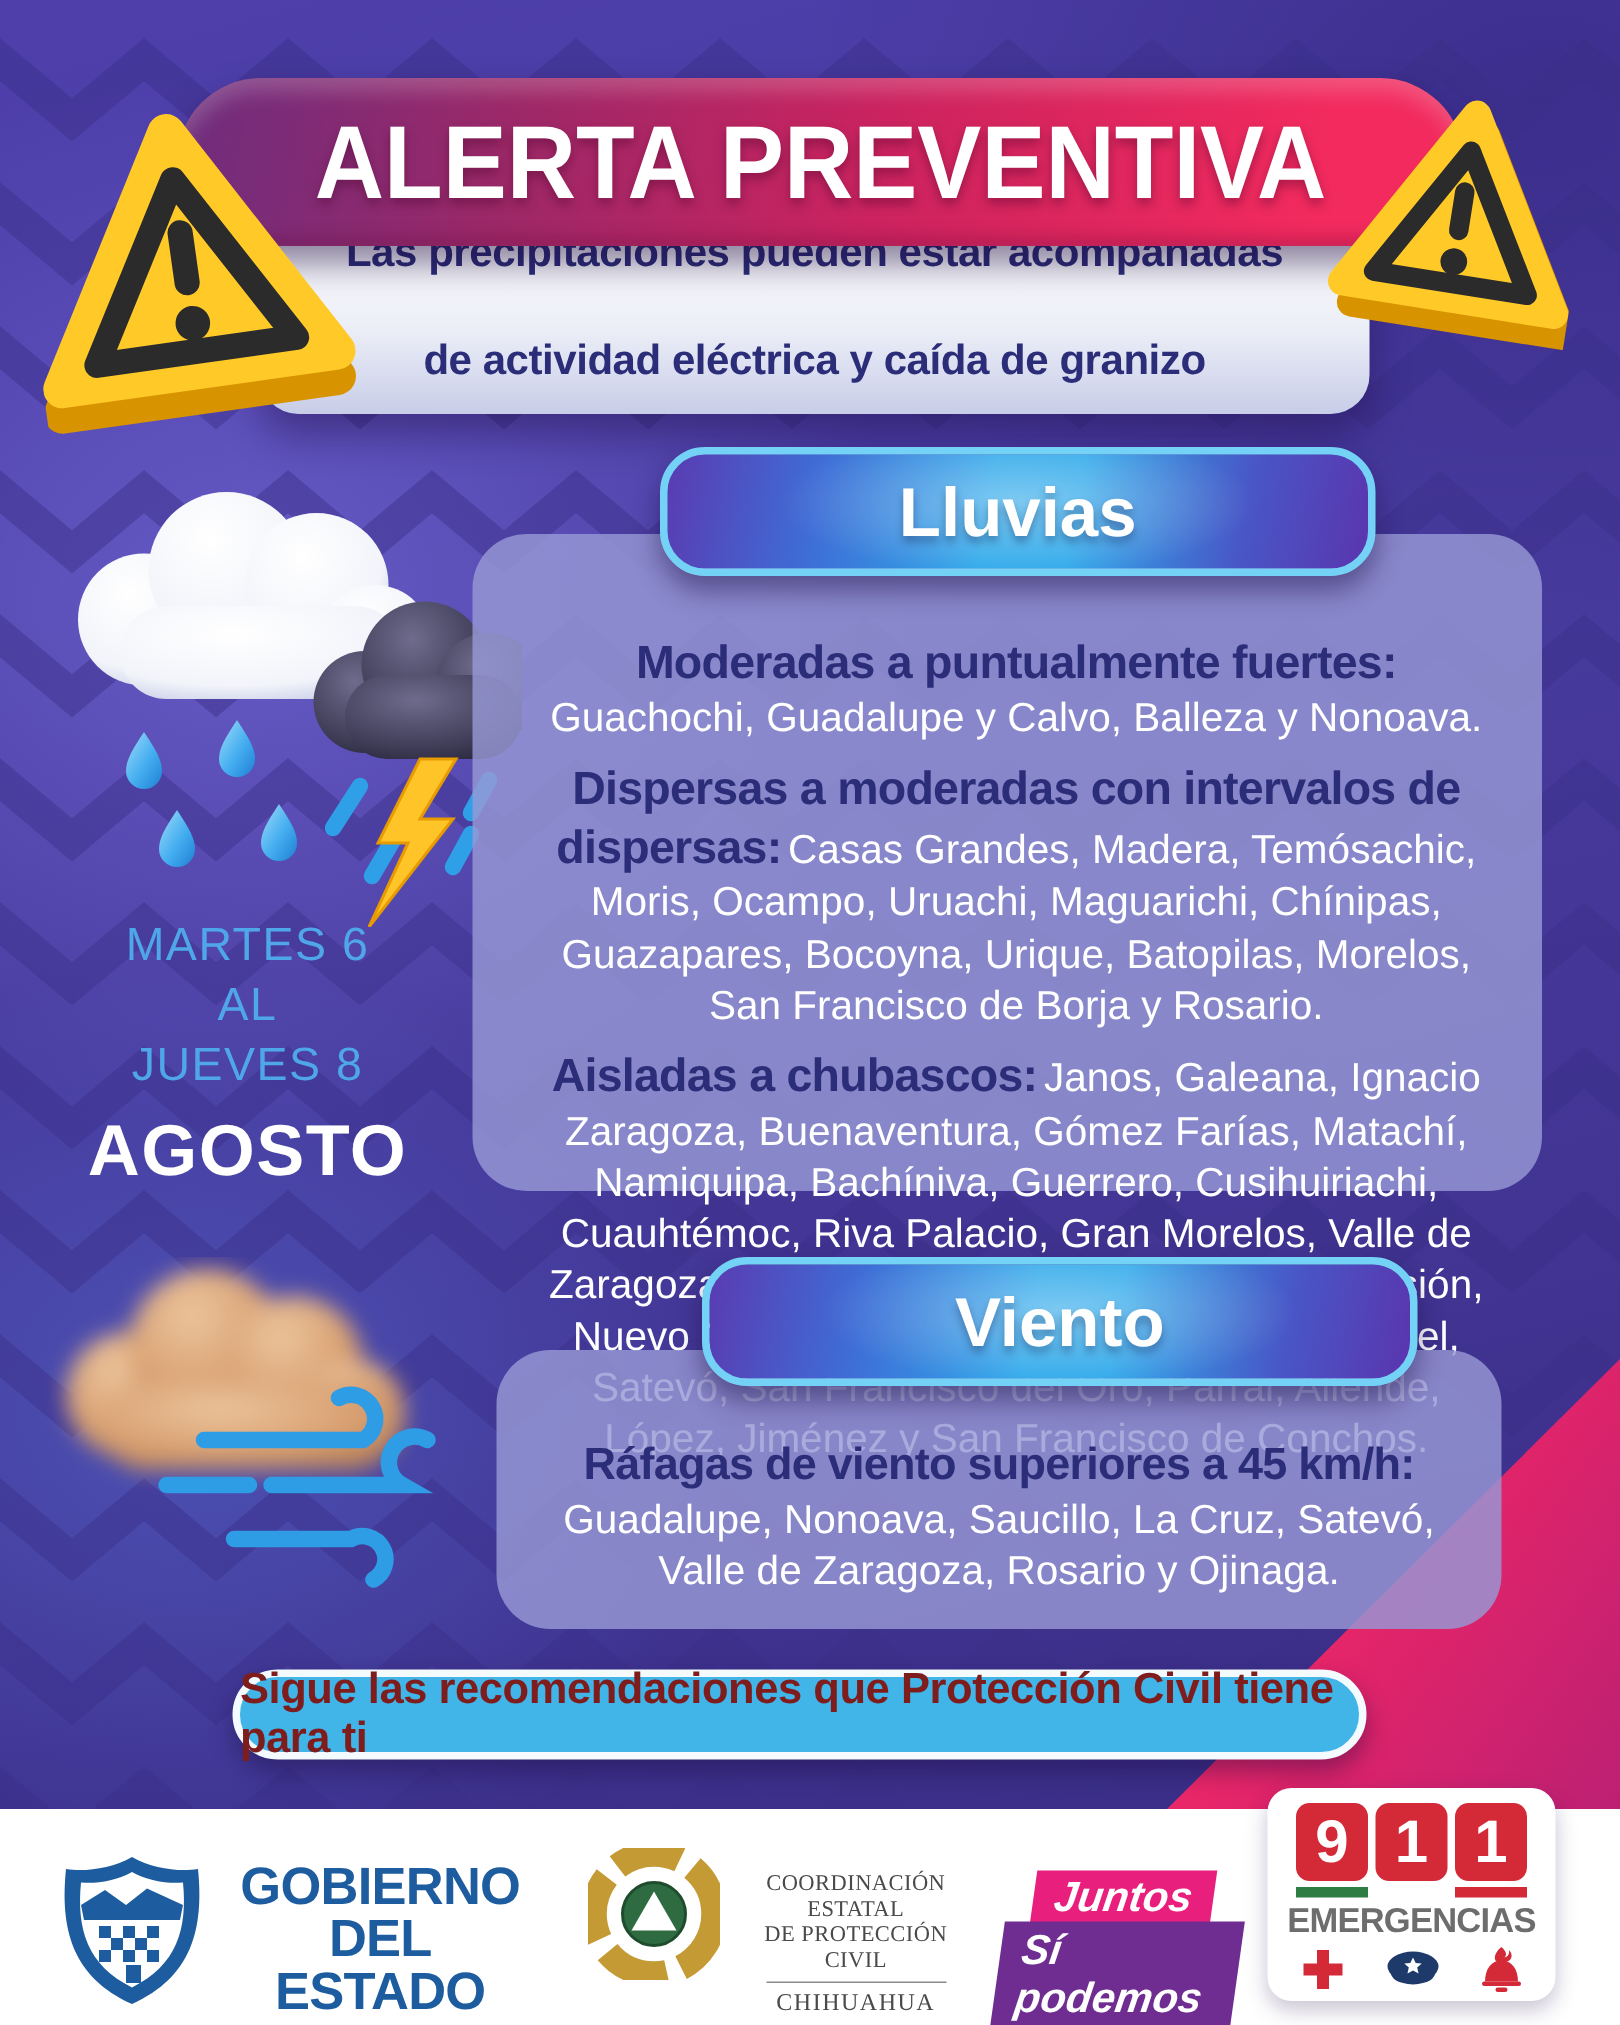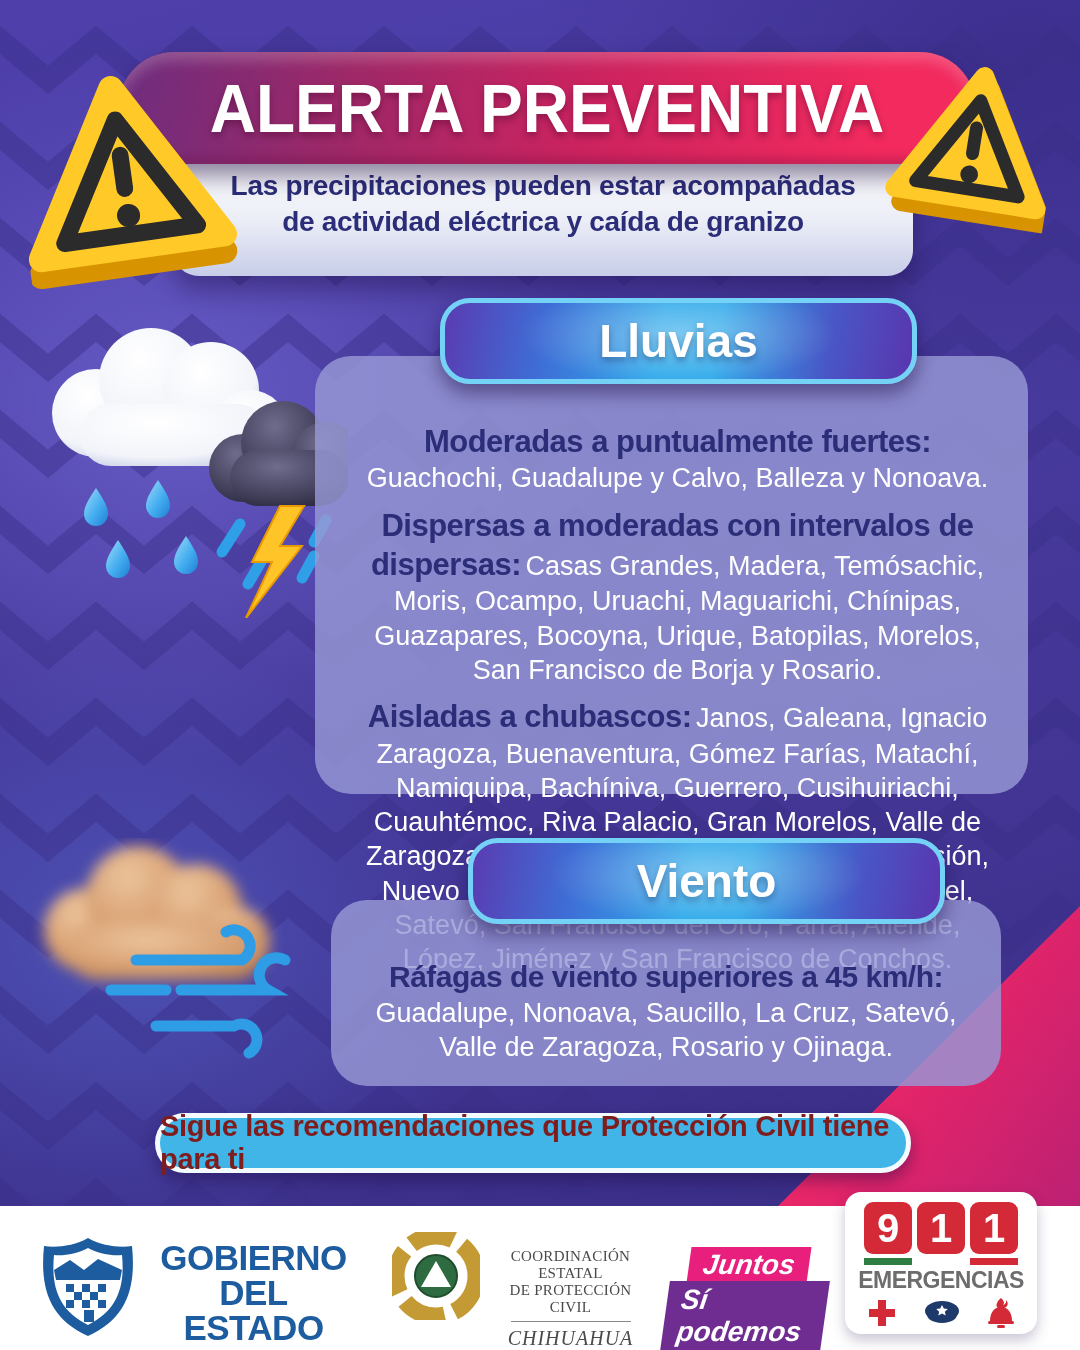--- a/index.html
+++ b/index.html
@@ -23,21 +23,21 @@
   .title-pill{
     position:absolute;left:118px;top:52px;width:858px;height:112px;z-index:4;
     border-radius:60px;display:flex;align-items:center;justify-content:center;
     background:linear-gradient(100deg,#6d2d7e 0%,#9c2868 26%,#cc235f 55%,#f22a5e 88%);
     box-shadow:0 12px 22px rgba(25,8,60,.5), inset 0 8px 14px rgba(255,255,255,.22), inset 0 -6px 10px rgba(90,0,50,.25);
   }
   .title-pill span{font-weight:bold;font-size:64px;letter-spacing:0;color:#fff;
     text-shadow:0 4px 7px rgba(70,0,40,.4);transform:scaleY(1.08);}
   .subtitle-box{
     position:absolute;left:173px;top:150px;width:740px;height:126px;z-index:3;
-    border-radius:26px;display:flex;flex-direction:column;align-items:center;justify-content:center;
+    border-radius:26px;display:flex;flex-direction:column;align-items:center;justify-content:space-between;
     padding-bottom:18px;box-sizing:border-box;
     background:linear-gradient(180deg,#ffffff 0%,#eceef7 55%,#c8cde8 100%);
     box-shadow:0 14px 26px rgba(25,8,60,.4);
   }
   .subtitle-box p{margin:2px 0;font-weight:bold;font-size:28px;color:#2b2d78;letter-spacing:-.3px;}
   .warn{position:absolute;z-index:5;}
   .warn-left{left:18px;top:62px;width:210px;height:228px;transform:rotate(-8deg);}
   .warn-right{left:893px;top:58px;width:162px;height:172px;transform:rotate(9deg);}
   
   .section-btn{
@@ -78,21 +78,21 @@
   .recommend span{font-weight:bold;font-size:29px;color:#7f1d1d;letter-spacing:-.3px;}
   
   .footer-item{position:absolute;z-index:3;}
   .gob-logo{left:40px;top:1236px;}
   .gob-text{left:146px;top:1240px;width:215px;text-align:center;}
   .gob-text .g1,.gob-text .g2{font-weight:bold;font-size:35px;color:#1d5c9e;letter-spacing:-.5px;line-height:1.0;margin:0;}
   .pc-logo{left:392px;top:1232px;}
   .pc-text{left:488px;top:1248px;width:165px;text-align:center;font-family:"Liberation Serif",serif;color:#4a4a4a;}
   .pc-text p{margin:0;font-size:15px;letter-spacing:.3px;}
   .pc-text .divider{border-top:1.5px solid #8a8a8a;width:120px;margin:5px auto 5px auto;}
-  .pc-text .ch{font-size:20px;letter-spacing:1px;font-style:italic;}
+  .pc-text .ch{font-size:16px;letter-spacing:1px;}
   .juntos{left:665px;top:1247px;width:160px;}
   .juntos .j1{display:inline-block;background:#e91f7d;color:#fff;font-weight:bold;font-style:italic;
     font-size:28px;padding:2px 14px;transform:skewX(-8deg);margin-left:24px;}
   .juntos .j2{display:inline-block;background:#702d91;color:#fff;font-weight:bold;font-style:italic;
     font-size:28px;padding:3px 14px;transform:skewX(-8deg);margin-top:-2px;}
   .card911{
     left:845px;top:1192px;width:192px;height:142px;background:#fff;border-radius:16px;
     box-shadow:0 6px 14px rgba(40,20,80,.25);display:flex;flex-direction:column;align-items:center;
     padding-top:10px;box-sizing:border-box;
   }
@@ -191,20 +191,26 @@
     <g stroke="#2f9fe8" stroke-width="11" stroke-linecap="round">
       <line x1="222" y1="196" x2="204" y2="224"></line>
       <line x1="244" y1="232" x2="230" y2="256"></line>
       <line x1="308" y1="192" x2="296" y2="214"></line>
       <line x1="296" y1="228" x2="284" y2="250"></line>
     </g>
 
     <path d="M262,178 L234,234 L254,234 L228,290 L284,218 L262,218 L286,178 Z" fill="#ffc427" stroke="#e89b00" stroke-width="2"></path>
   </svg>
 
+  <div class="dates">
+    <p class="d">MARTES 6</p>
+    <p class="d">AL</p>
+    <p class="d">JUEVES 8</p>
+    <p class="month">AGOSTO</p>
+  </div>
 
   <div class="section-btn btn-lluvias">
     <span>Lluvias</span>
   </div>
   <div class="panel panel-lluvias">
     <p>
       <span class="lead">Moderadas a puntualmente fuertes:</span><br>
       <span class="cities">Guachochi, Guadalupe y Calvo, Balleza y Nonoava.</span>
     </p>
     <p>

